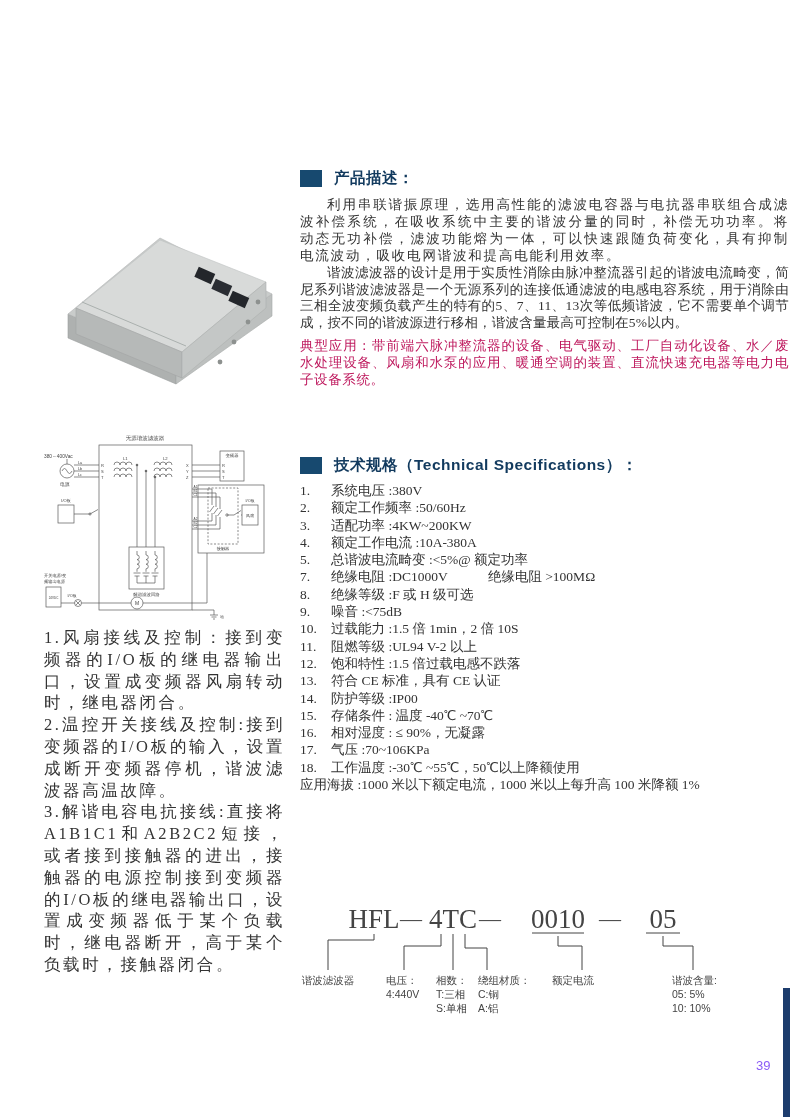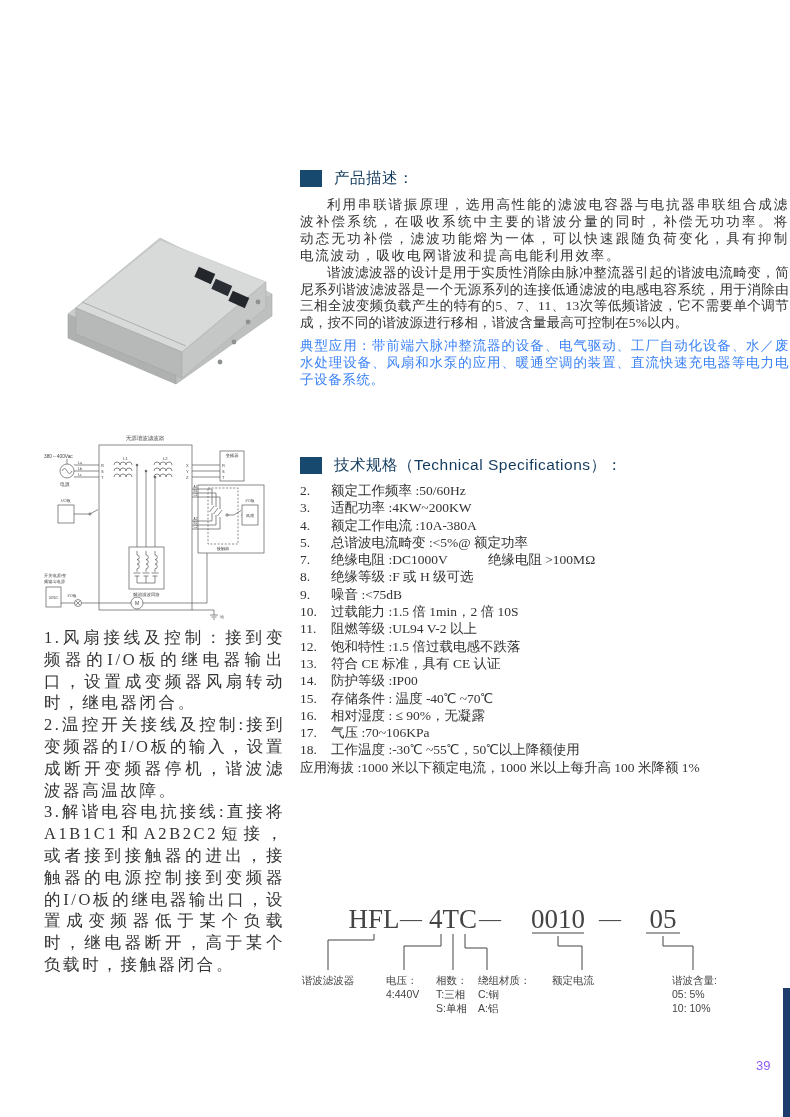--- a/index.html
+++ b/index.html
@@ -3,28 +3,28 @@
 <meta charset="utf-8">
 <style>
   html,body{margin:0;padding:0;background:#9a9a9a;}
   .page{position:relative;width:790px;height:1117px;background:#ffffff;margin:0 auto;
         font-family:"Liberation Serif",serif;color:#2e2e2e;overflow:hidden;}
   .title{position:absolute;left:299px;top:44px;margin:0;
          font-family:"Liberation Sans",sans-serif;font-weight:bold;font-size:26px;
          color:#1b1b8e;letter-spacing:1px;}
   .sec{position:absolute;display:flex;align-items:center;gap:12px;}
   .sec .sq{width:22px;height:17px;background:#17496f;flex:0 0 auto;}
-  .sec .sec-label{font-family:"Liberation Sans",sans-serif;font-weight:normal;font-size:15.5px;
+  .sec .sec-label{font-family:"Liberation Sans",sans-serif;font-weight:bold;font-size:15.5px;
                   color:#123a5e;letter-spacing:.5px;white-space:nowrap;}
   .desc-wrap{position:absolute;left:300px;top:197px;width:489px;}
   .desc-wrap p{margin:0;font-size:13.5px;line-height:16.9px;text-align:justify;color:#333;}
   .desc-wrap p.p1{text-indent:2em;letter-spacing:1.8px;}
   .desc-wrap p.p2{text-indent:2em;letter-spacing:.2px;}
   .apps{position:absolute;left:300px;top:338px;width:489px;margin:0;
-        font-size:13.5px;line-height:16.9px;text-align:justify;letter-spacing:.6px;color:#3b82f6;}
+        font-size:13.5px;line-height:16.9px;text-align:justify;letter-spacing:.6px;color:#be185d;}
   .specs{position:absolute;left:300px;top:482px;width:489px;font-size:13.5px;color:#333;}
   .spec-row{line-height:17.3px;white-space:nowrap;}
   .spec-num{display:inline-block;min-width:31px;}
   .spec-text{white-space:pre-wrap;}
   .alt-note{line-height:17.3px;white-space:nowrap;font-family:Liberation Serif, serif;}
   .left-notes{position:absolute;left:44px;top:627px;width:241px;}
   .left-notes p{margin:0;font-size:16.5px;line-height:21.8px;letter-spacing:2.6px;
                 text-align:justify;color:#333;}
   .photo{position:absolute;left:48px;top:210px;}
   .wiring{position:absolute;left:42px;top:425px;}
@@ -193,20 +193,21 @@
     <p>2.温控开关接线及控制:接到变频器的I/O板的输入，设置成断开变频器停机，谐波滤波器高温故障。</p>
     <p>3.解谐电容电抗接线:直接将A1B1C1和A2B2C2短接，或者接到接触器的进出，接触器的电源控制接到变频器的I/O板的继电器输出口，设置成变频器低于某个负载时，继电器断开，高于某个负载时，接触器闭合。</p>
   </div>
 
   <div class="sec" style="left:300px;top:455px;">
     <span class="sq"></span>
     <span class="sec-label">技术规格（Technical Specifications）：</span>
   </div>
 
   <div class="specs">
+    <div class="spec-row"><span class="spec-num">1.</span><span class="spec-text">系统电压 :380V</span></div>
     <div class="spec-row"><span class="spec-num">2.</span><span class="spec-text">额定工作频率 :50/60Hz</span></div>
     <div class="spec-row"><span class="spec-num">3.</span><span class="spec-text">适配功率 :4KW~200KW</span></div>
     <div class="spec-row"><span class="spec-num">4.</span><span class="spec-text">额定工作电流 :10A-380A</span></div>
     <div class="spec-row"><span class="spec-num">5.</span><span class="spec-text">总谐波电流畸变 :&lt;5%@ 额定功率</span></div>
     <div class="spec-row"><span class="spec-num">7.</span><span class="spec-text">绝缘电阻 :DC1000V　　　绝缘电阻 &gt;100MΩ</span></div>
     <div class="spec-row"><span class="spec-num">8.</span><span class="spec-text">绝缘等级 :F 或 H 级可选</span></div>
     <div class="spec-row"><span class="spec-num">9.</span><span class="spec-text">噪音 :&lt;75dB</span></div>
     <div class="spec-row"><span class="spec-num">10.</span><span class="spec-text">过载能力 :1.5 倍 1min，2 倍 10S</span></div>
     <div class="spec-row"><span class="spec-num">11.</span><span class="spec-text">阻燃等级 :UL94 V-2 以上</span></div>
     <div class="spec-row"><span class="spec-num">12.</span><span class="spec-text">饱和特性 :1.5 倍过载电感不跌落</span></div>

